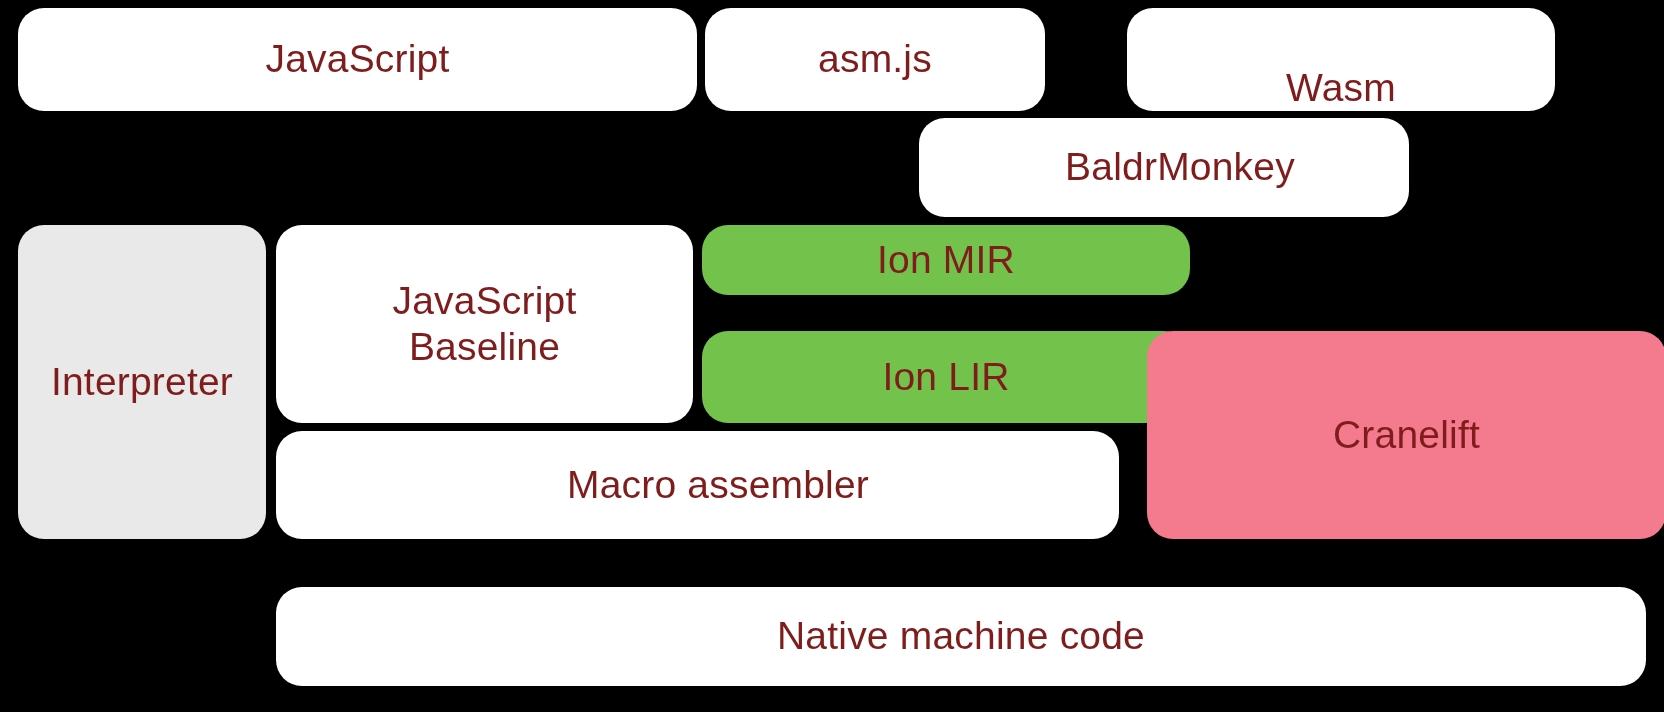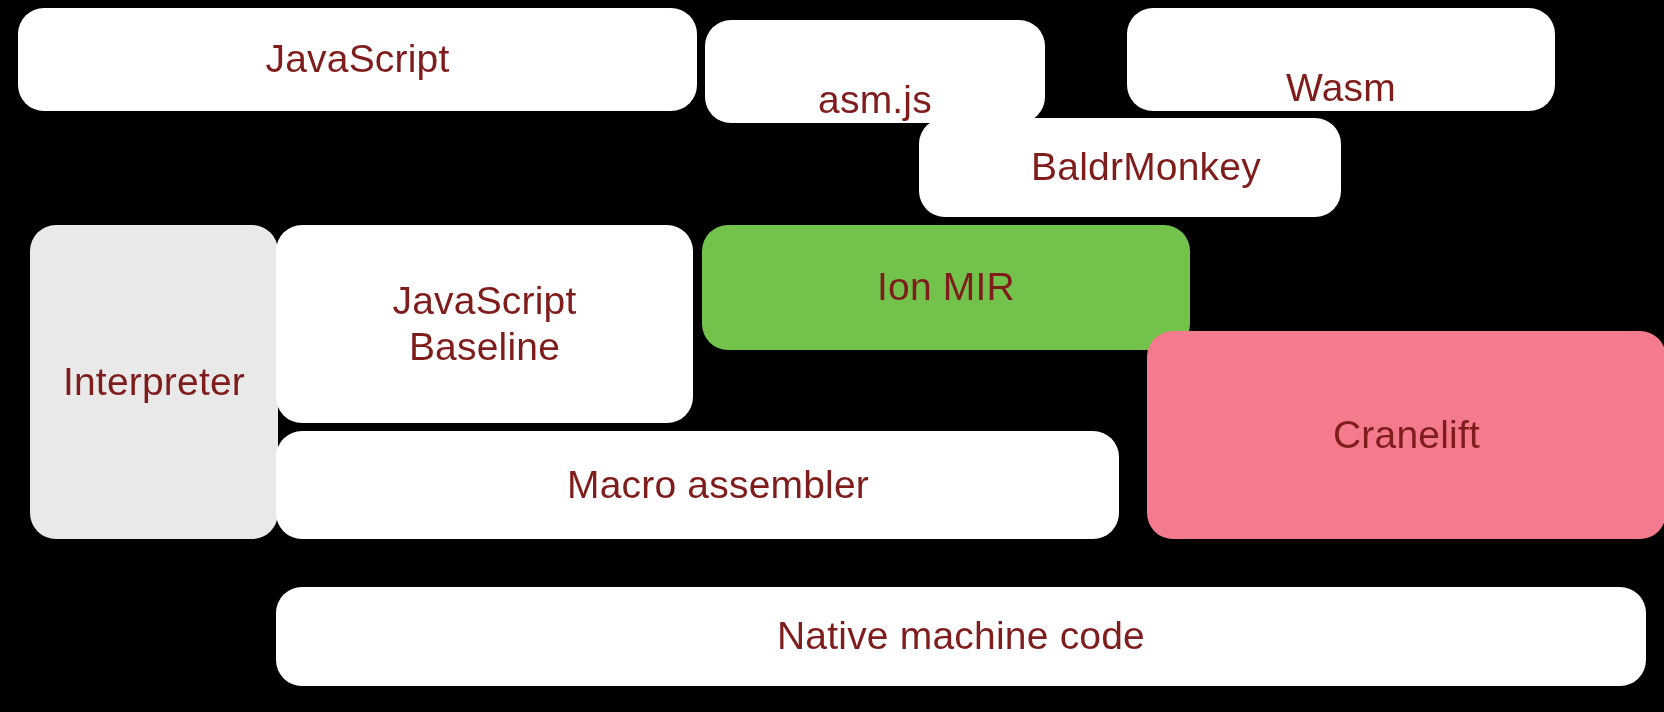--- a/index.html
+++ b/index.html
@@ -34,23 +34,24 @@
   .fill-white { background: #ffffff; }
   .fill-gray  { background: #e9e9e9; }
   .fill-green { background: #72c24b; }
   .fill-pink  { background: #f47a8e; margin-left: 20px; }
 </style>
 </head>
 <body>
 
 <div id="canvas">
     <div class="box fill-white" style="left: 18px; top: 8px; width: 679px; height: 103px;"><span>JavaScript</span></div>
-    <div class="box fill-white" style="left: 705px; top: 20px; width: 340px; height: 103px; align-items: flex-end;"><span>asm.js</span></div>
+    <div class="box fill-white" style="left: 705px; top: 8px; width: 340px; height: 103px;"><span>asm.js</span></div>
     <div class="box fill-white" style="left: 1127px; top: 8px; width: 428px; height: 103px; align-items: flex-end;"><span>Wasm</span></div>
-    <div class="box fill-white" style="left: 919px; top: 118px; width: 422px; height: 99px; padding-left: 32px;"><span>BaldrMonkey</span></div>
-    <div class="box fill-gray" style="left: 18px; top: 225px; width: 248px; height: 314px; margin-left: 12px;"><span>Interpreter</span></div>
+    <div class="box fill-white" style="left: 919px; top: 118px; width: 490px; height: 99px; padding-left: 32px;"><span>BaldrMonkey</span></div>
+    <div class="box fill-gray" style="left: 18px; top: 225px; width: 248px; height: 314px;"><span>Interpreter</span></div>
     <div class="box fill-white" style="left: 276px; top: 225px; width: 417px; height: 198px;"><span>JavaScript
 Baseline</span></div>
-    <div class="box fill-green" style="left: 702px; top: 225px; width: 488px; height: 125px;"><span>Ion MIR</span></div>
+    <div class="box fill-green" style="left: 702px; top: 225px; width: 488px; height: 70px;"><span>Ion MIR</span></div>
+    <div class="box fill-green" style="left: 702px; top: 331px; width: 488px; height: 92px;"><span>Ion LIR</span></div>
     <div class="box fill-pink" style="left: 1127px; top: 331px; width: 519px; height: 208px;"><span>Cranelift</span></div>
     <div class="box fill-white" style="left: 276px; top: 431px; width: 843px; height: 108px; padding-left: 41px;"><span>Macro assembler</span></div>
     <div class="box fill-white" style="left: 276px; top: 547px; width: 1370px; height: 99px; margin-top: 40px;"><span>Native machine code</span></div>
   </div>
 
 </body></html>

